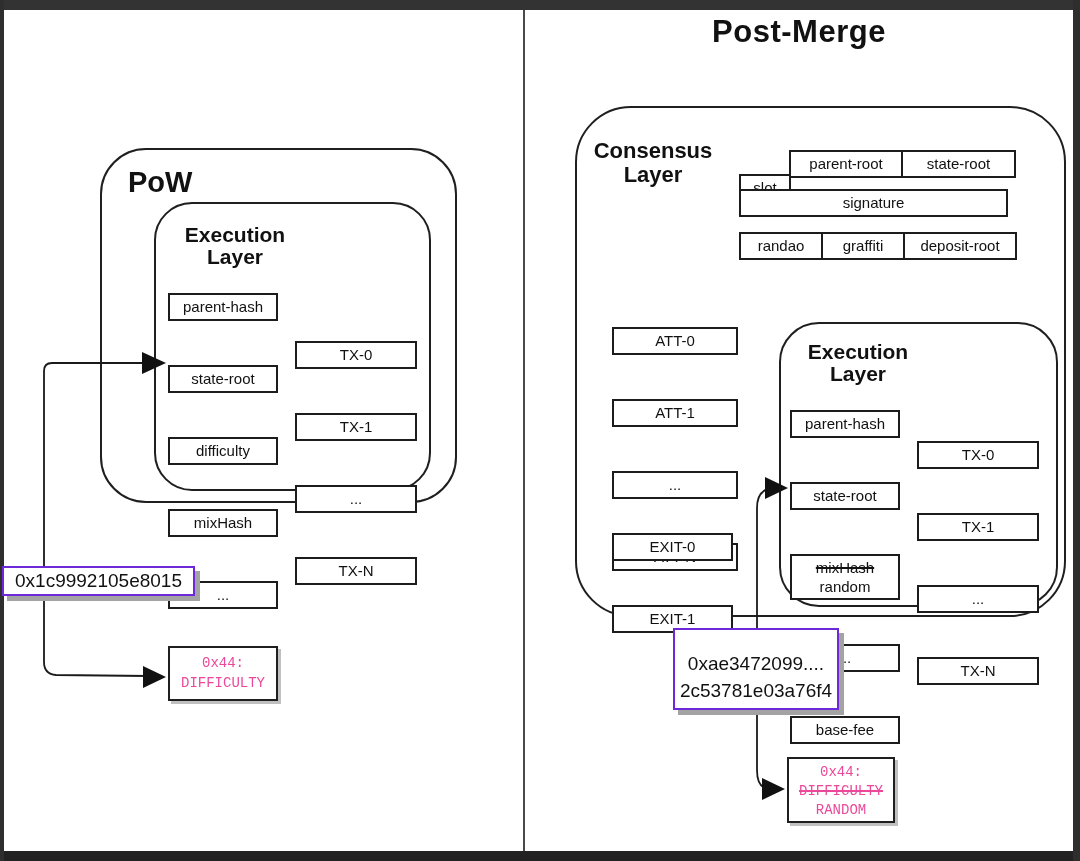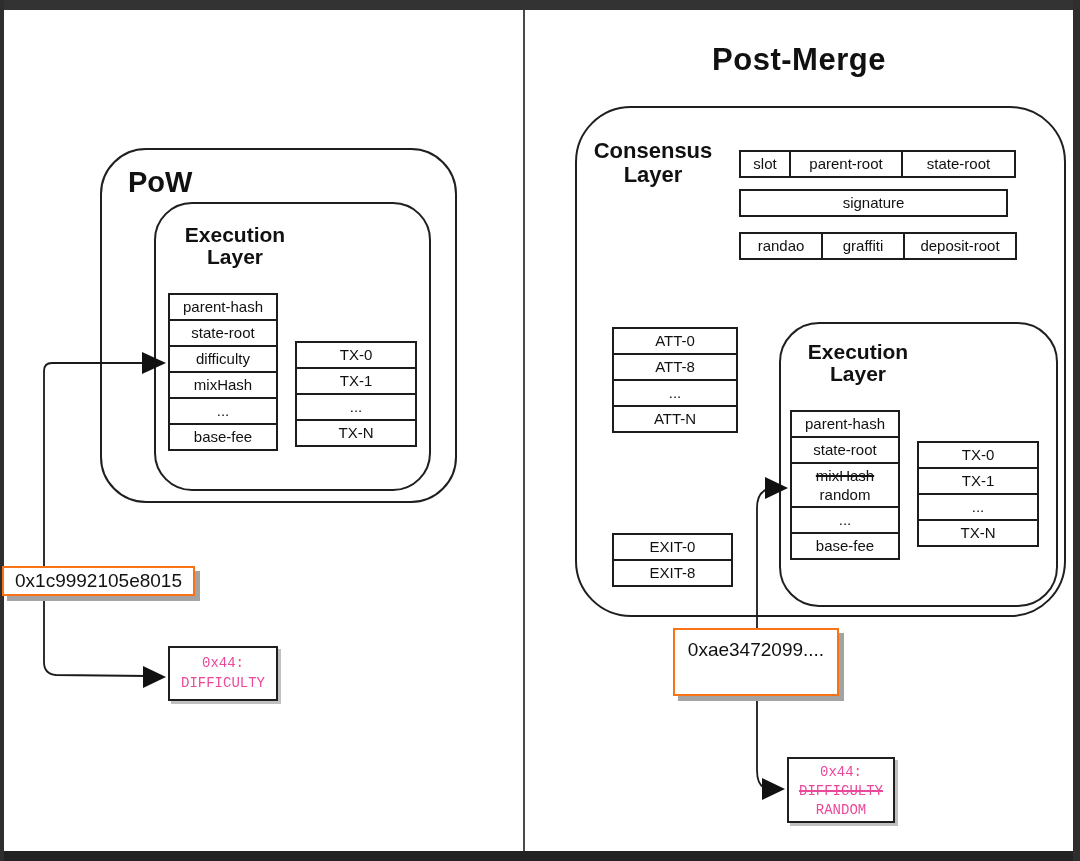--- a/index.html
+++ b/index.html
@@ -10,70 +10,70 @@
   .abs{position:absolute;}
   
   .bar-top{left:0;top:0;width:1080px;height:10px;background:#333333;}
   .bar-bottom{left:0;top:851px;width:1080px;height:10px;background:#222222;}
   .bar-left{left:0;top:0;width:4px;height:861px;background:#2e2e2e;}
   .bar-right{left:1073px;top:0;width:7px;height:861px;background:#2e2e2e;}
   .divider{left:523px;top:10px;width:2px;height:841px;background:#4a4a4a;}
 
   .panel-title{font-size:31px;font-weight:bold;text-align:center;letter-spacing:0.5px;}
   .pre-title{left:4px;top:27px;width:519px;}
-  .post-title{left:525px;top:42px;width:548px;}
+  .post-title{left:525px;top:14px;width:548px;}
 
   .round-box{border:2.5px solid #1f1f1f;border-radius:46px;background:transparent;box-sizing:border-box;}
   .pow-box{left:100px;top:148px;width:357px;height:355px;}
   .pre-exec-box{left:154px;top:202px;width:277px;height:289px;border-radius:38px;}
   .consensus-box{left:575px;top:106px;width:491px;height:511px;border-radius:56px;}
   .post-exec-box{left:779px;top:322px;width:279px;height:285px;border-radius:40px;}
 
   .box-label{font-weight:bold;font-size:29px;}
   .pow-label{left:128px;top:166px;}
   .two-line-label{font-weight:bold;font-size:21px;line-height:22px;text-align:center;}
   .pre-exec-label{left:165px;top:224px;width:140px;}
   .consensus-label{left:588px;top:139px;width:130px;font-size:22px;line-height:24px;}
   .post-exec-label{left:783px;top:341px;width:150px;}
 
-  .stack{display:flex;flex-direction:column;}
+  .stack{display:flex;flex-direction:column;gap:46px;}
   .cell{
     box-sizing:content-box;height:24px;line-height:24px;border:2px solid #1c1c1c;
     background:#ffffff;text-align:center;font-size:15px;white-space:nowrap;
   }
   .stack .cell + .cell{margin-top:-2px;}
   .row{display:flex;}
   .row .cell + .cell{margin-left:-2px;}
 
   .pre-fields{left:168px;top:293px;width:110px;}
   .pre-txs{left:295px;top:341px;width:122px;}
 
   .cl-row1{left:739px;top:150px;}
   .cl-row2{left:739px;top:189px;}
   .cl-row3{left:739px;top:232px;}
-  .w-slot{width:48px;} .w-proot{width:110px;} .w-sroot{width:111px;}
+  .w-slot{width:48px;margin-top:24px;} .w-proot{width:110px;} .w-sroot{width:111px;}
   .w-sig{width:265px;}
   .w-randao{width:80px;} .w-graffiti{width:80px;} .w-deproot{width:110px;}
 
   .att-stack{left:612px;top:327px;width:126px;}
   .dep-stack{left:612px;top:460px;width:121px;}
   .exit-stack{left:612px;top:533px;width:121px;border-radius:21px;}
 
   .post-fields{left:790px;top:410px;width:110px;}
   .post-txs{left:917px;top:441px;width:122px;}
   .cell.tall{height:40px;line-height:19px;padding-top:2px;}
 
   .struck{text-decoration:line-through;text-decoration-thickness:2px;}
 
   .shadow-box{
-    border:2px solid #f97316;background:#ffffff;text-align:center;
+    border:2px solid #6d28d9;background:#ffffff;text-align:center;
     box-shadow:5px 5px 0 #a3a3a3;box-sizing:content-box;z-index:3;
   }
   .pre-hash-box{left:2px;top:566px;width:189px;height:26px;line-height:26px;font-size:19px;}
-  .post-hash-box{left:673px;top:628px;width:162px;height:58px;font-size:19px;line-height:27px;padding-top:6px;}
+  .post-hash-box{left:673px;top:628px;width:162px;height:58px;font-size:19px;line-height:27px;padding-top:20px;}
 
   .slot-box{
     border:2.5px solid #1f1f1f;background:#ffffff;text-align:center;z-index:3;
     font-family:"Liberation Mono", monospace;color:#ec4899;box-sizing:content-box;
     box-shadow:3px 3px 0 #c0c0c0;
   }
   .pre-slot-box{left:168px;top:646px;width:106px;height:46px;font-size:14px;line-height:20px;padding-top:5px;}
   .post-slot-box{left:787px;top:757px;width:104px;height:58px;font-size:14px;line-height:19px;padding-top:4px;}
 
   svg.connectors{left:0;top:0;width:1080px;height:861px;pointer-events:none;z-index:1;}
@@ -154,27 +154,27 @@
     <div class="cell w-randao">randao</div>
     <div class="cell w-graffiti">graffiti</div>
     <div class="cell w-deproot">deposit-root</div>
   </div>
   <div class="abs row cl-row2">
     <div class="cell w-sig">signature</div>
   </div>
 
   <div class="abs stack att-stack">
     <div class="cell">ATT-0</div>
-    <div class="cell">ATT-8</div>
+    <div class="cell">ATT-1</div>
     <div class="cell">...</div>
     <div class="cell">ATT-N</div>
   </div>
   <div class="abs stack exit-stack">
     <div class="cell">EXIT-0</div>
-    <div class="cell">EXIT-8</div>
+    <div class="cell">EXIT-1</div>
   </div>
 
   <div class="abs round-box post-exec-box"></div>
   <div class="abs two-line-label post-exec-label">
     <div>Execution</div>
     <div>Layer</div>
   </div>
 
   <div class="abs stack post-fields">
     <div class="cell">parent-hash</div>
@@ -189,20 +189,21 @@
 
   <div class="abs stack post-txs">
     <div class="cell">TX-0</div>
     <div class="cell">TX-1</div>
     <div class="cell">...</div>
     <div class="cell">TX-N</div>
   </div>
 
   <div class="abs shadow-box post-hash-box">
     <span class="slot-line">0xae3472099....</span>
+    <span class="slot-line">2c53781e03a76f4</span>
   </div>
 
   <div class="abs slot-box post-slot-box">
     <span class="slot-line">0x44:</span>
     <span class="slot-line struck">DIFFICULTY</span>
     <span class="slot-line">RANDOM</span>
   </div>
 
 </div>
 

